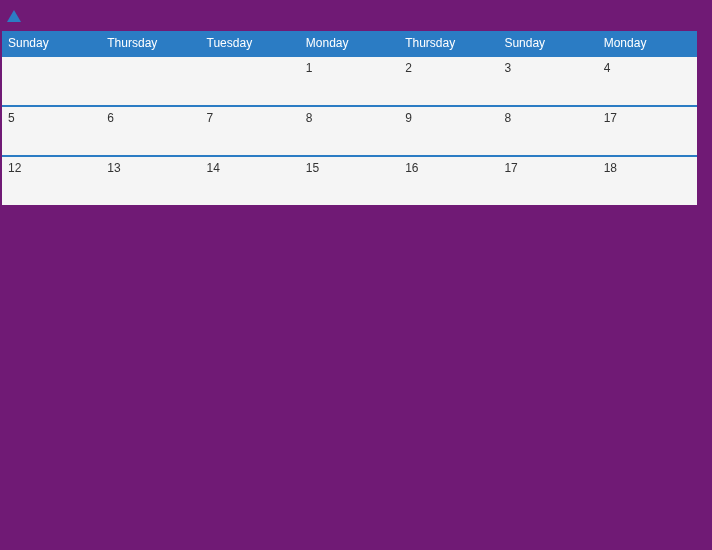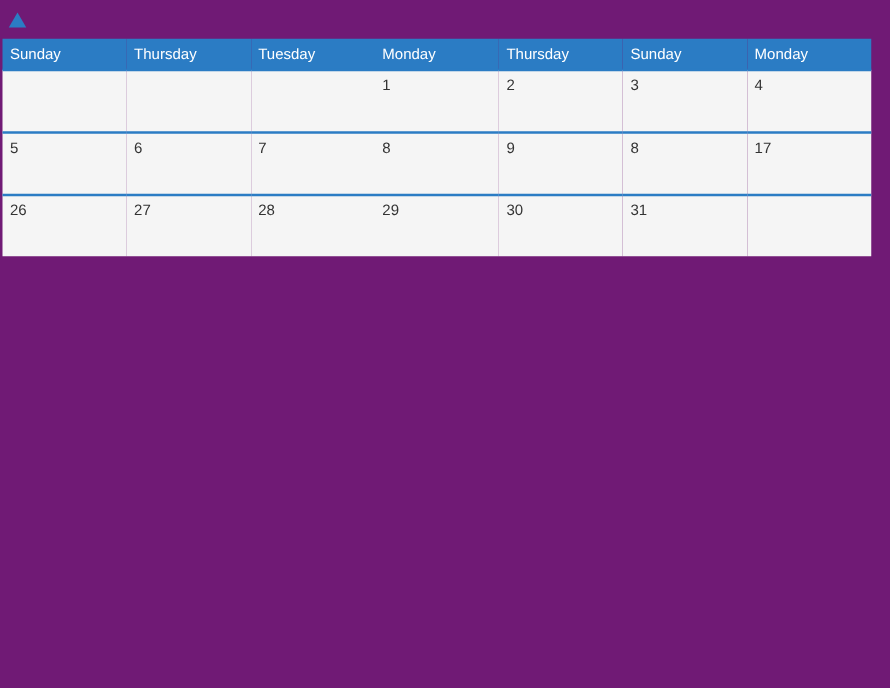--- a/index.html
+++ b/index.html
@@ -143,23 +143,23 @@
         <tr>
           <td><span class="day-num">5</span></td>
           <td><span class="day-num">6</span></td>
           <td><span class="day-num">7</span></td>
           <td><span class="day-num">8</span></td>
           <td><span class="day-num">9</span></td>
           <td><span class="day-num">8</span></td>
           <td><span class="day-num">17</span></td>
         </tr>
         <tr>
-          <td><span class="day-num">26</span></td>
-          <td><span class="day-num">27</span></td>
-          <td><span class="day-num">28</span></td>
-          <td><span class="day-num">29</span></td>
-          <td><span class="day-num">30</span></td>
-          <td><span class="day-num">31</span></td>
-          <td></td>
+          <td><span class="day-num">12</span></td>
+          <td><span class="day-num">13</span></td>
+          <td><span class="day-num">14</span></td>
+          <td><span class="day-num">15</span></td>
+          <td><span class="day-num">16</span></td>
+          <td><span class="day-num">17</span></td>
+          <td><span class="day-num">18</span></td>
         </tr>
       </tbody>
   </table>
 </div>
 
 </body></html>

